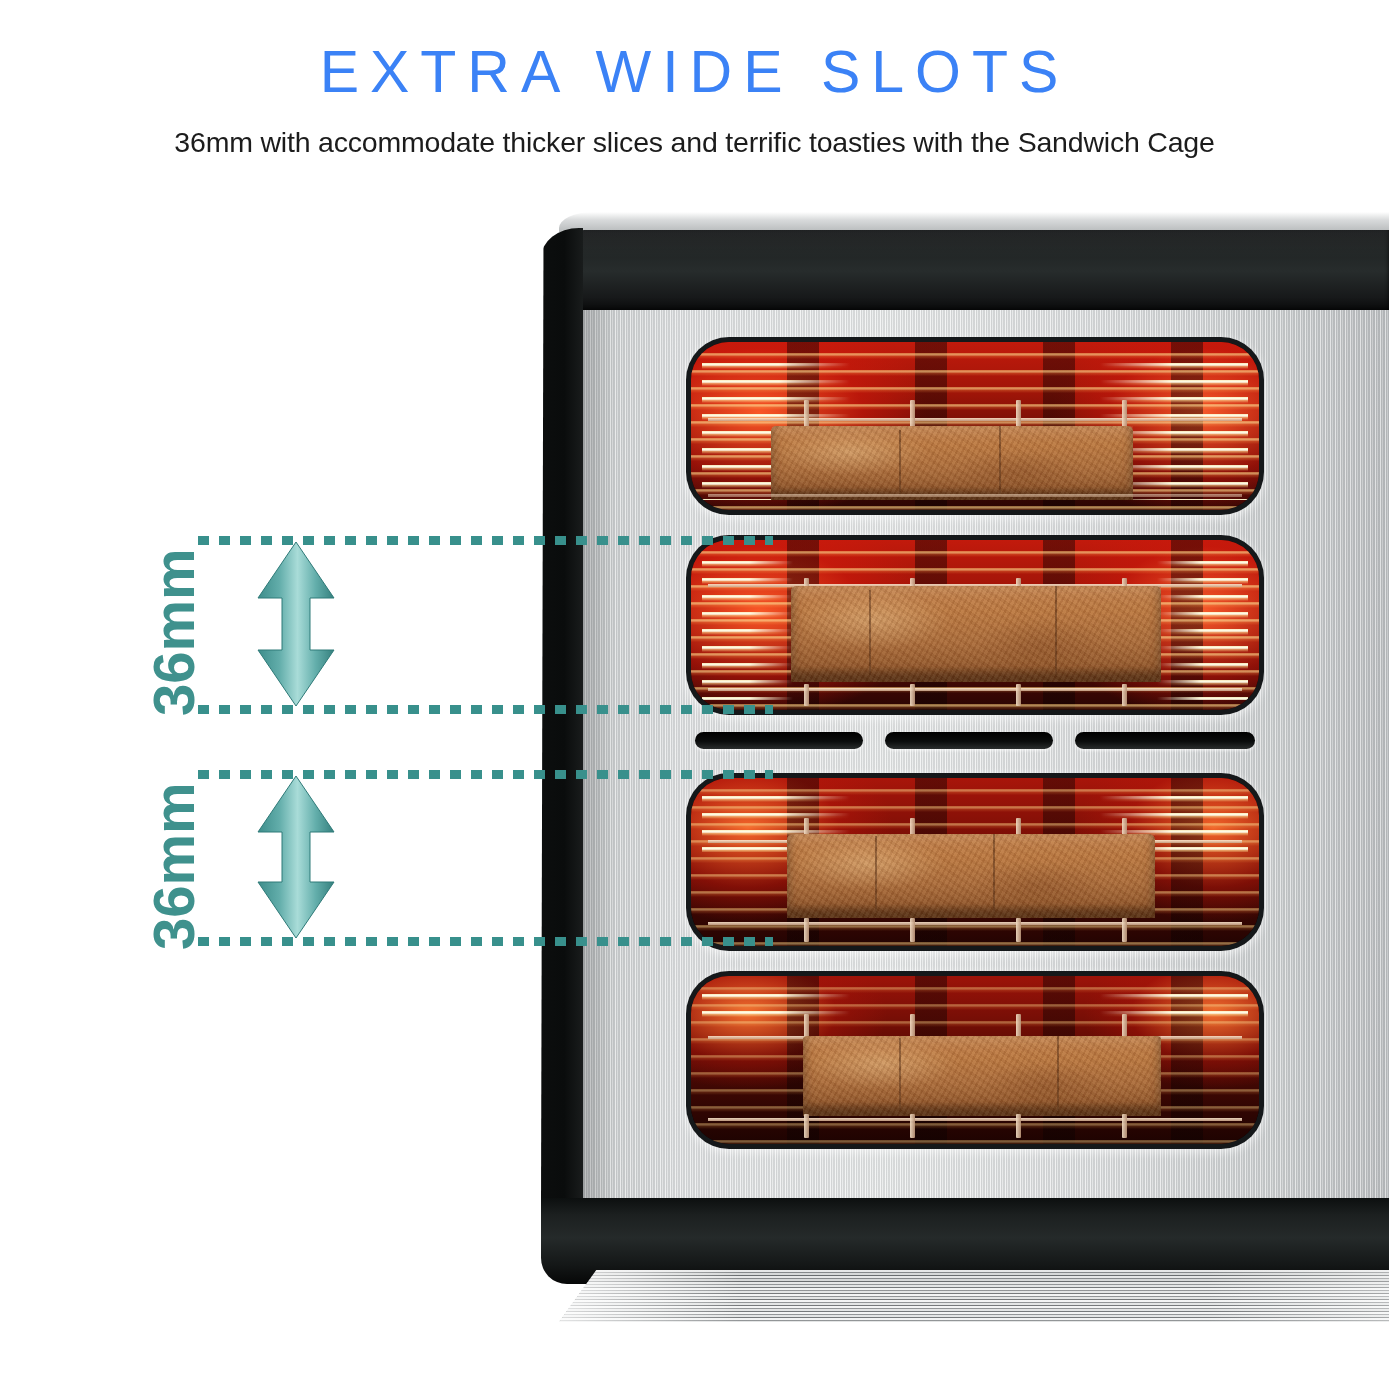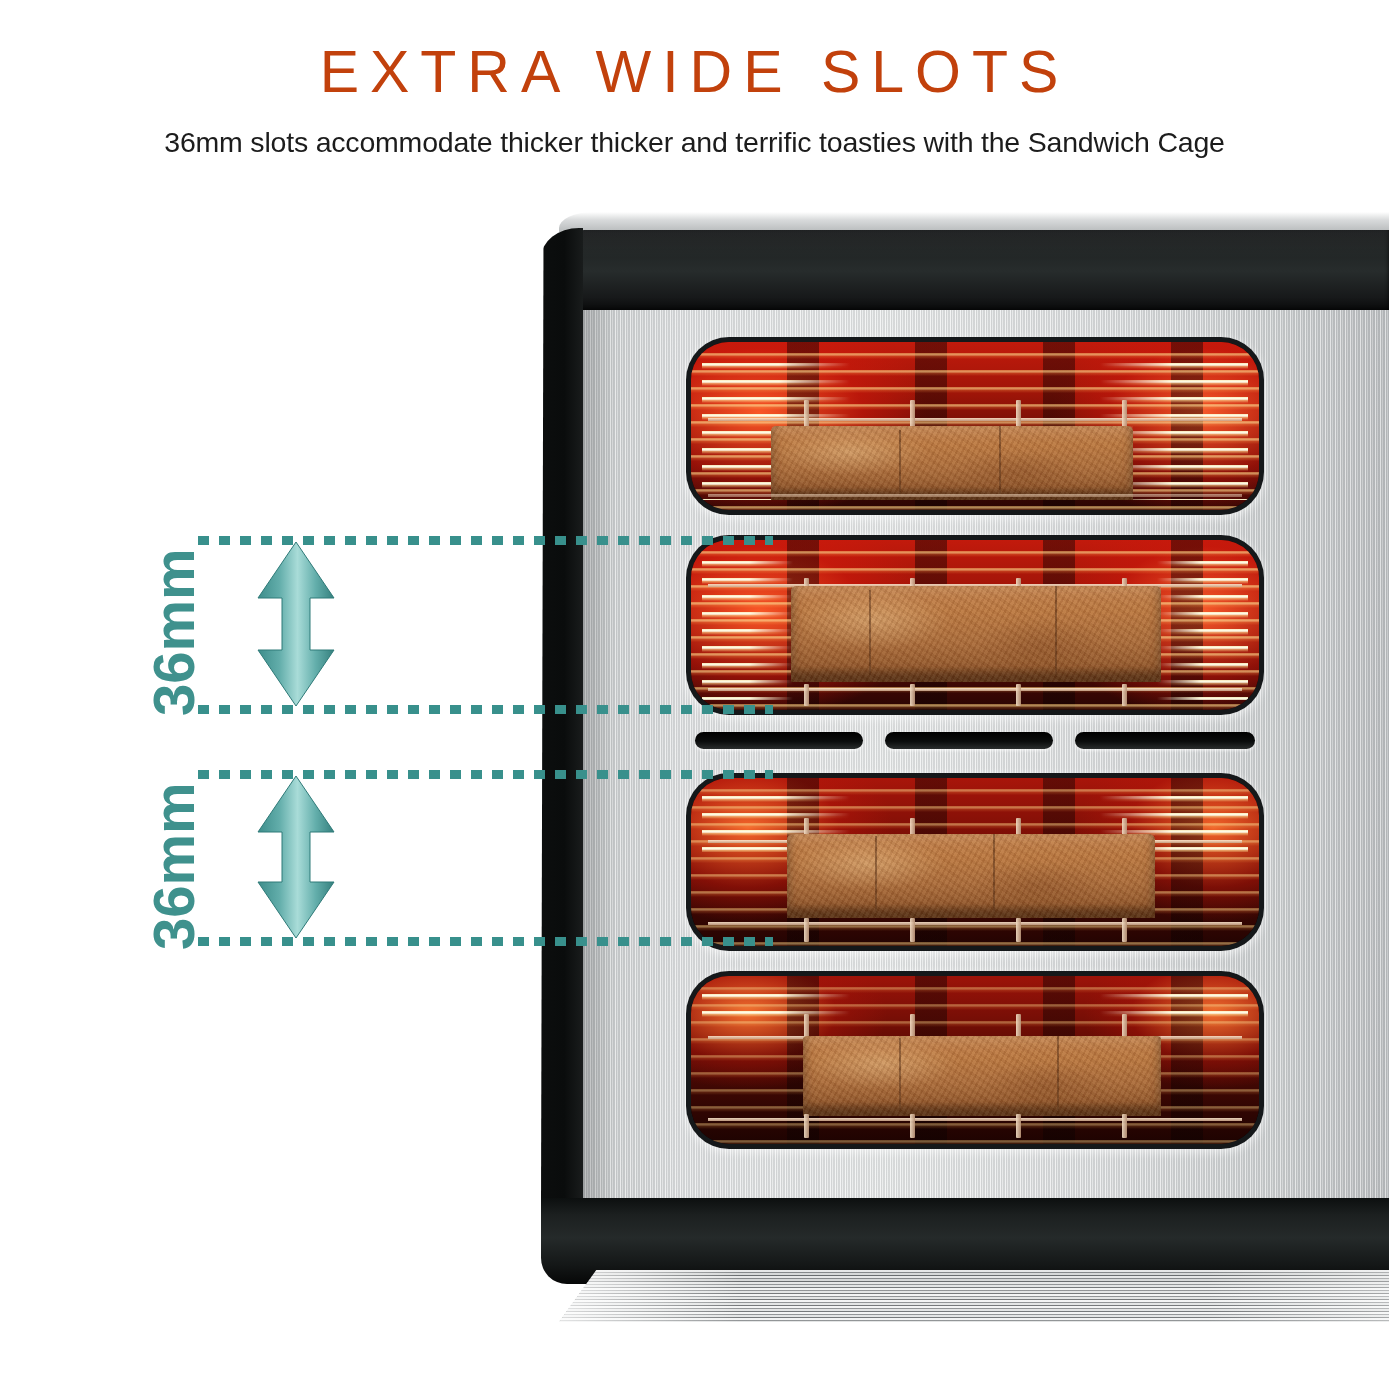--- a/index.html
+++ b/index.html
@@ -20,21 +20,21 @@
 
   
   #headline {
     position: absolute;
     left: 0;
     top: 38px;
     width: 1389px;
     text-align: center;
     font-size: 59px;
     letter-spacing: 11px;
-    color: #c2410c;
+    color: #3b82f6;
     font-weight: 400;
     white-space: nowrap;
     font-family: "Liberation Sans", sans-serif;
   }
   #subhead {
     position: absolute;
     left: 0;
     top: 126px;
     width: 1389px;
     text-align: center;
@@ -255,21 +255,21 @@
     transform: rotate(-90deg);
     font-family: "Liberation Sans", sans-serif;
   }
 </style>
 </head>
 <body>
 
 <div id="stage">
 
   <div id="headline">EXTRA WIDE SLOTS</div>
-  <div id="subhead">36mm slots accommodate thicker thicker and terrific toasties with the Sandwich Cage</div>
+  <div id="subhead">36mm with accommodate thicker slices and terrific toasties with the Sandwich Cage</div>
 
   <div id="toaster">
 
     <div class="top-sliver"></div>
     <div class="top-band"></div>
     <div class="face"></div>
     <div class="face-shade-left"></div>
     <div class="side-edge"></div>
 
     <div class="slot" style="left:150px; top:130px; width:568px; height:168px;">

